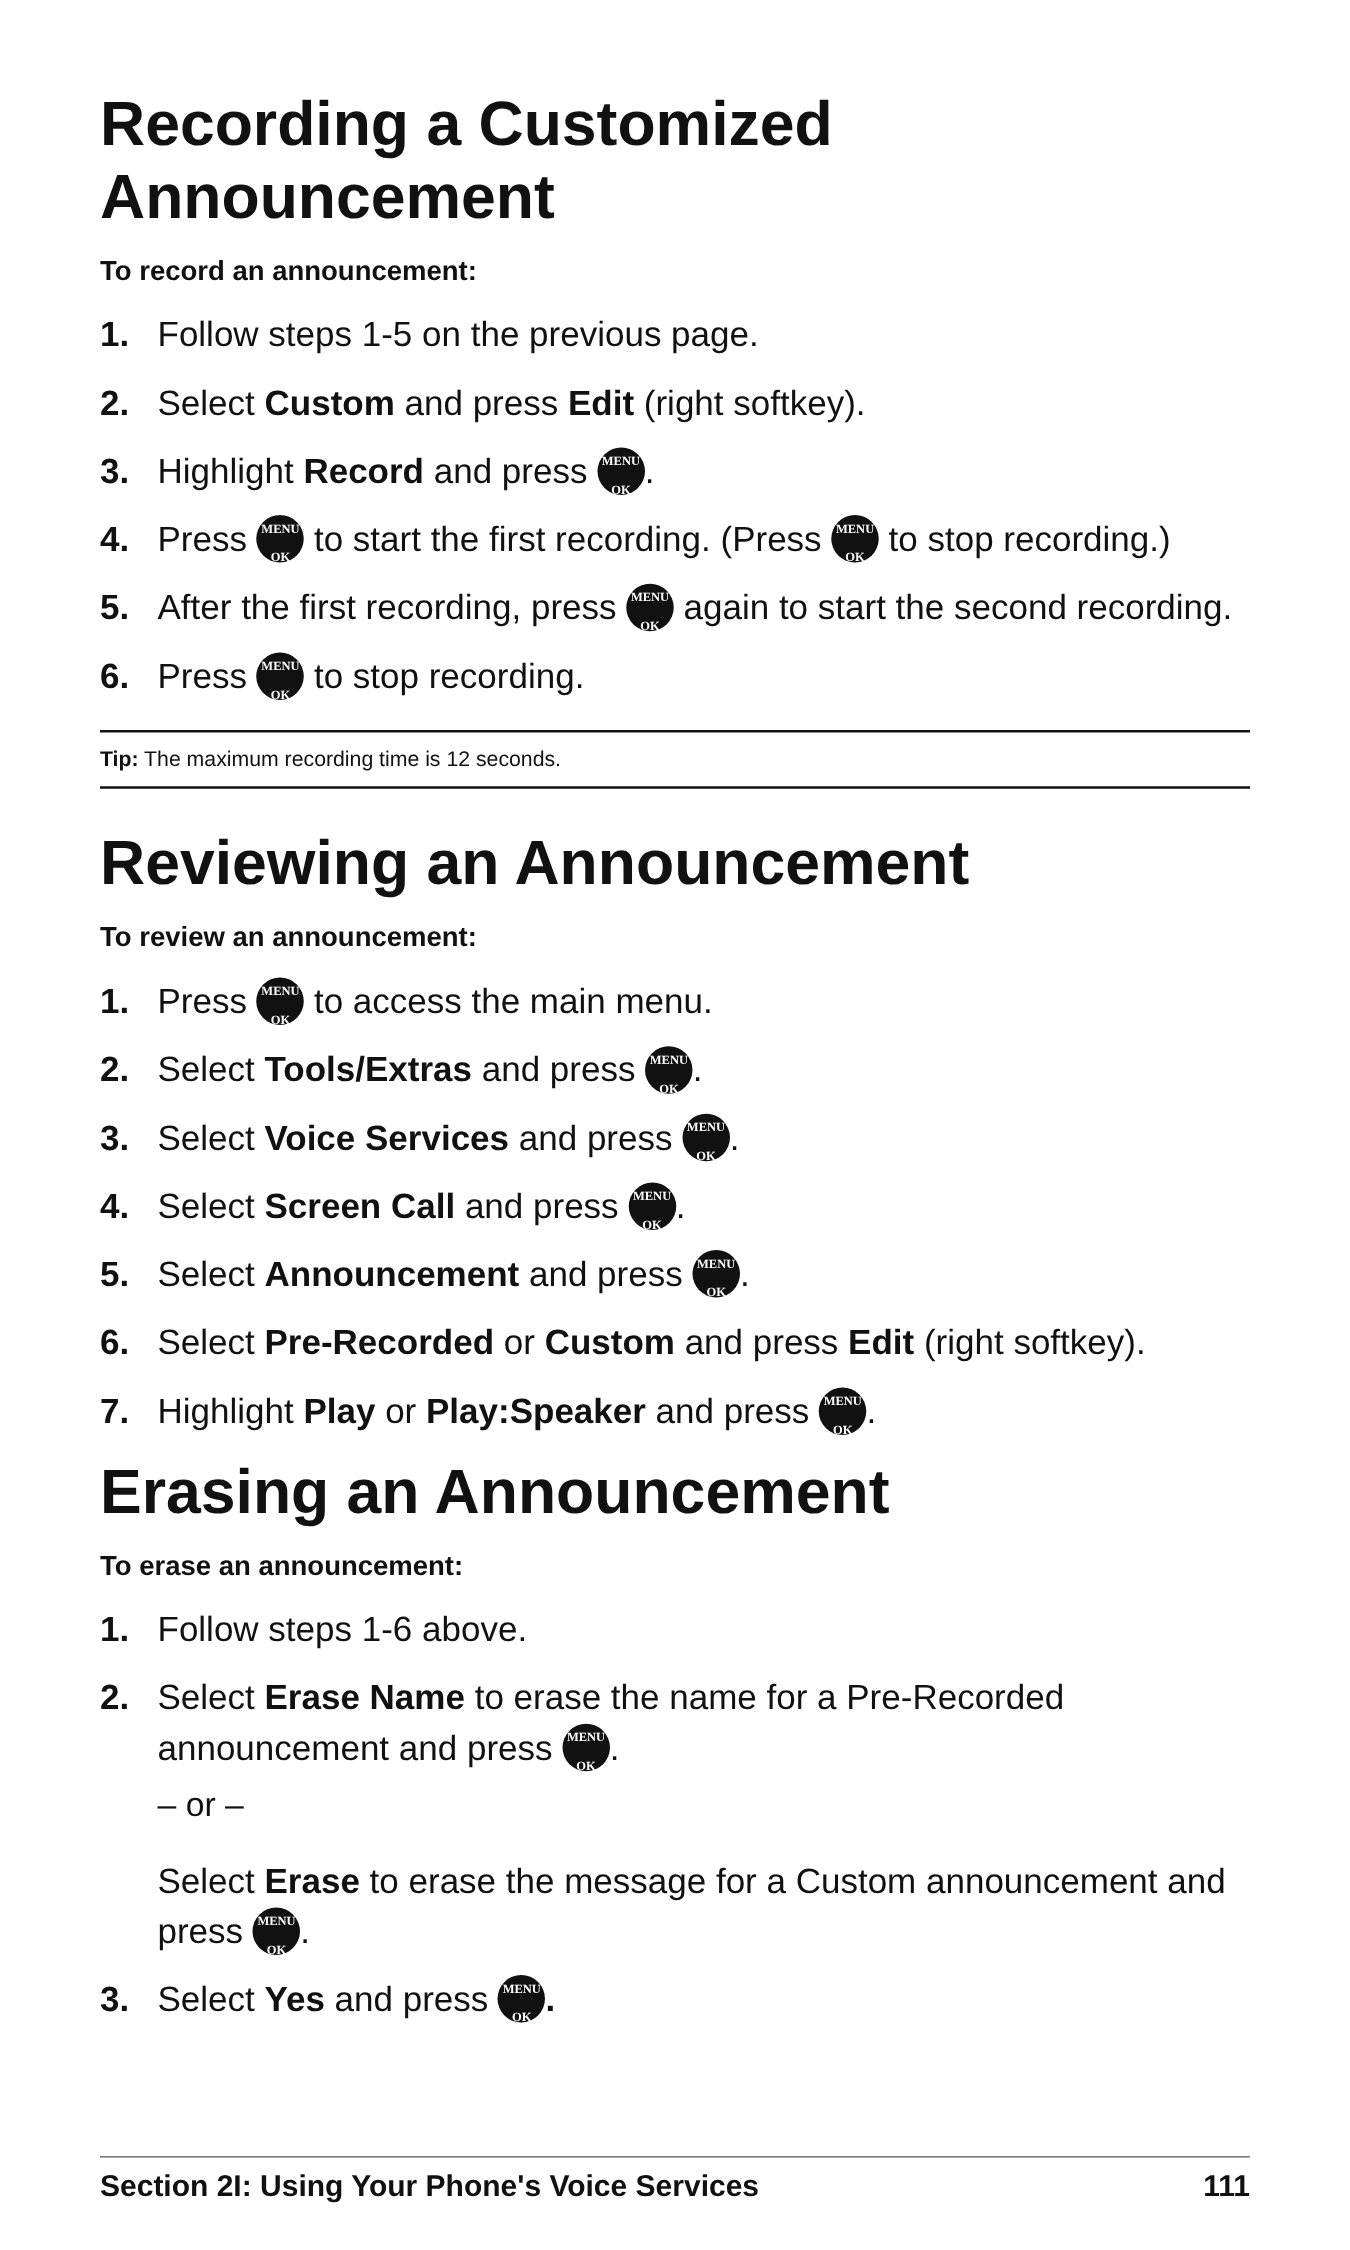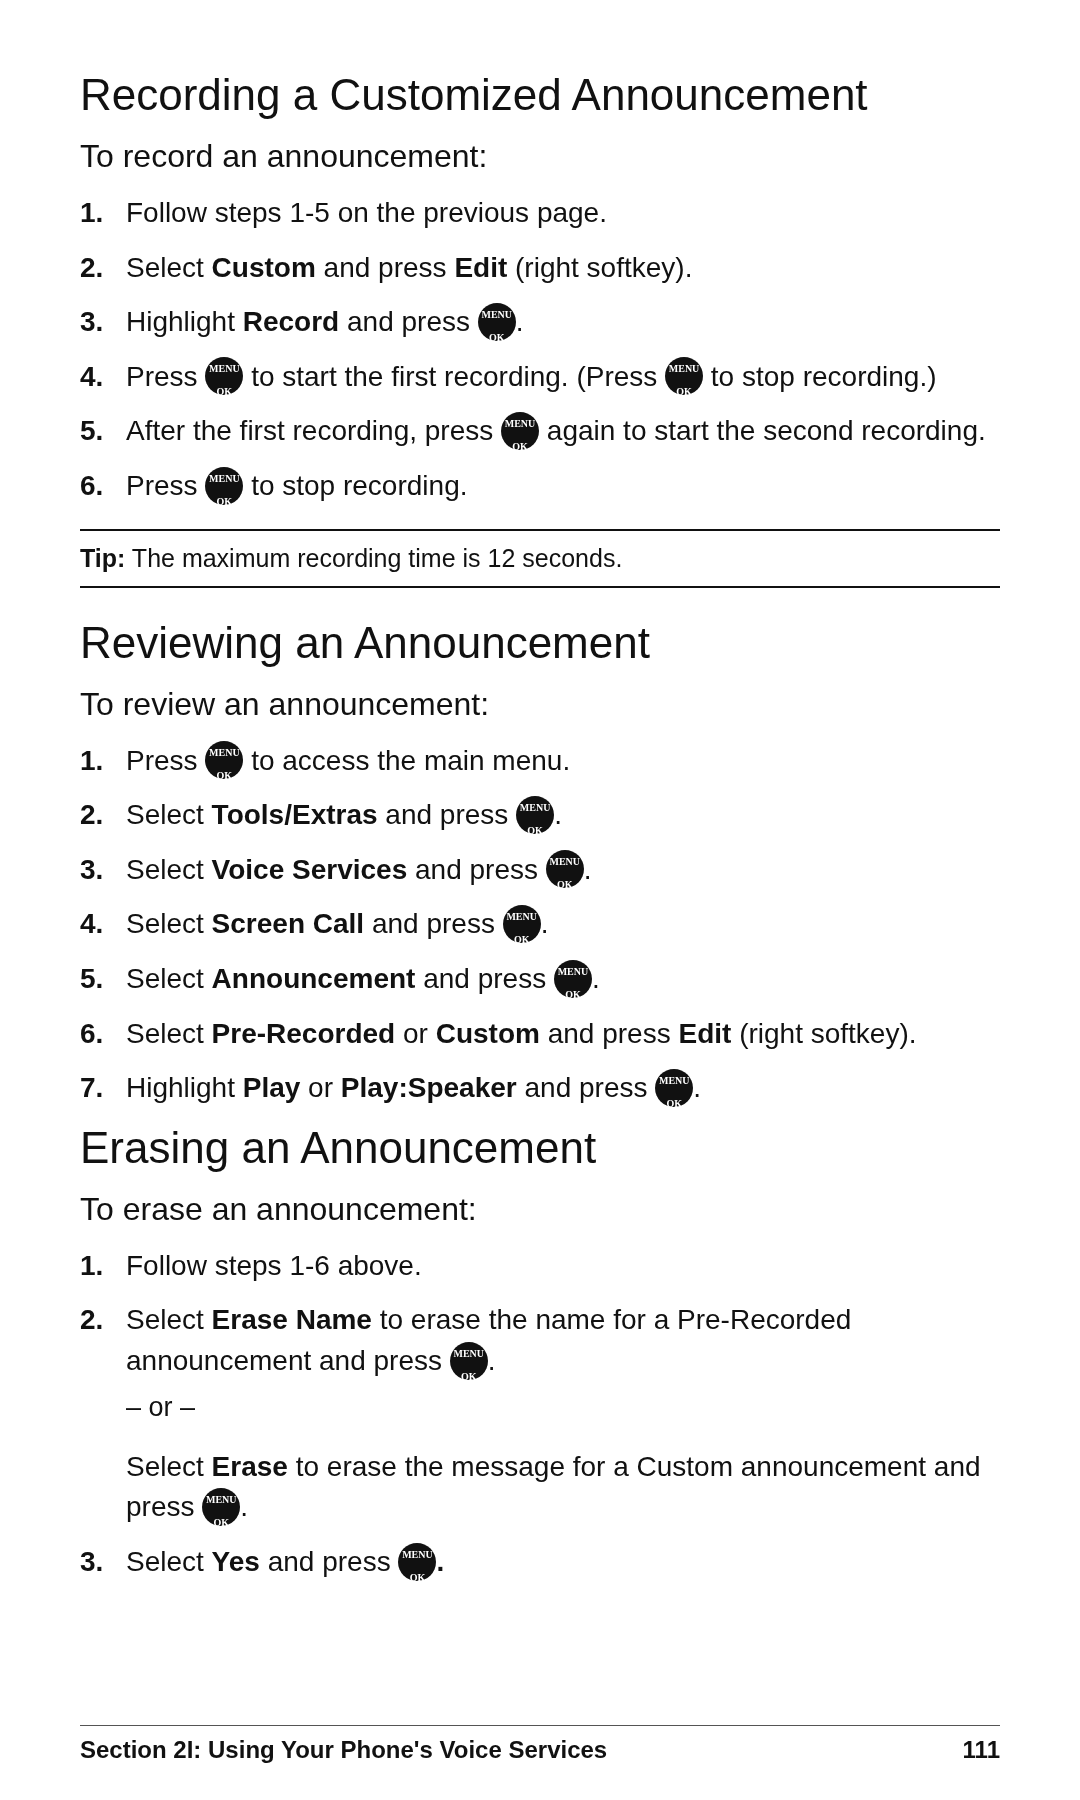--- a/index.html
+++ b/index.html
@@ -8,30 +8,30 @@
       min-height: 1800px;
       background: #fff;
       font-family: Georgia, 'Times New Roman', serif;
       font-size: 28px;
       color: #111;
       padding: 60px 80px 60px 80px;
       position: relative;
     }
 
     .section-title {
-      font-size: 44px;
-      font-weight: normal;
+      font-size: 50px;
+      font-weight: bold;
       margin-bottom: 18px;
       margin-top: 10px;
       font-family: Arial, Helvetica, sans-serif;
     }
 
     .subsection-label {
-      font-size: 32px;
-      font-weight: normal;
+      font-size: 22px;
+      font-weight: bold;
       margin-bottom: 18px;
       margin-top: 4px;
       font-family: Arial, Helvetica, sans-serif;
     }
 
     .step-list {
       list-style: none;
       margin: 0 0 10px 0;
       padding: 0;
     }
@@ -99,21 +99,21 @@
       margin-top: 6px;
       margin-right: 14px;
       flex-shrink: 0;
     }
 
     .tip-bar {
       border-top: 2px solid #111;
       border-bottom: 2px solid #111;
       padding: 10px 0;
       margin: 22px 0 30px 0;
-      font-size: 25px;
+      font-size: 17px;
       font-family: Arial, Helvetica, sans-serif;
       line-height: 1.4;
     }
 
     .tip-bar .tip-bold { font-weight: bold; }
 
     .footer {
       position: absolute;
       bottom: 36px;
       left: 80px;

